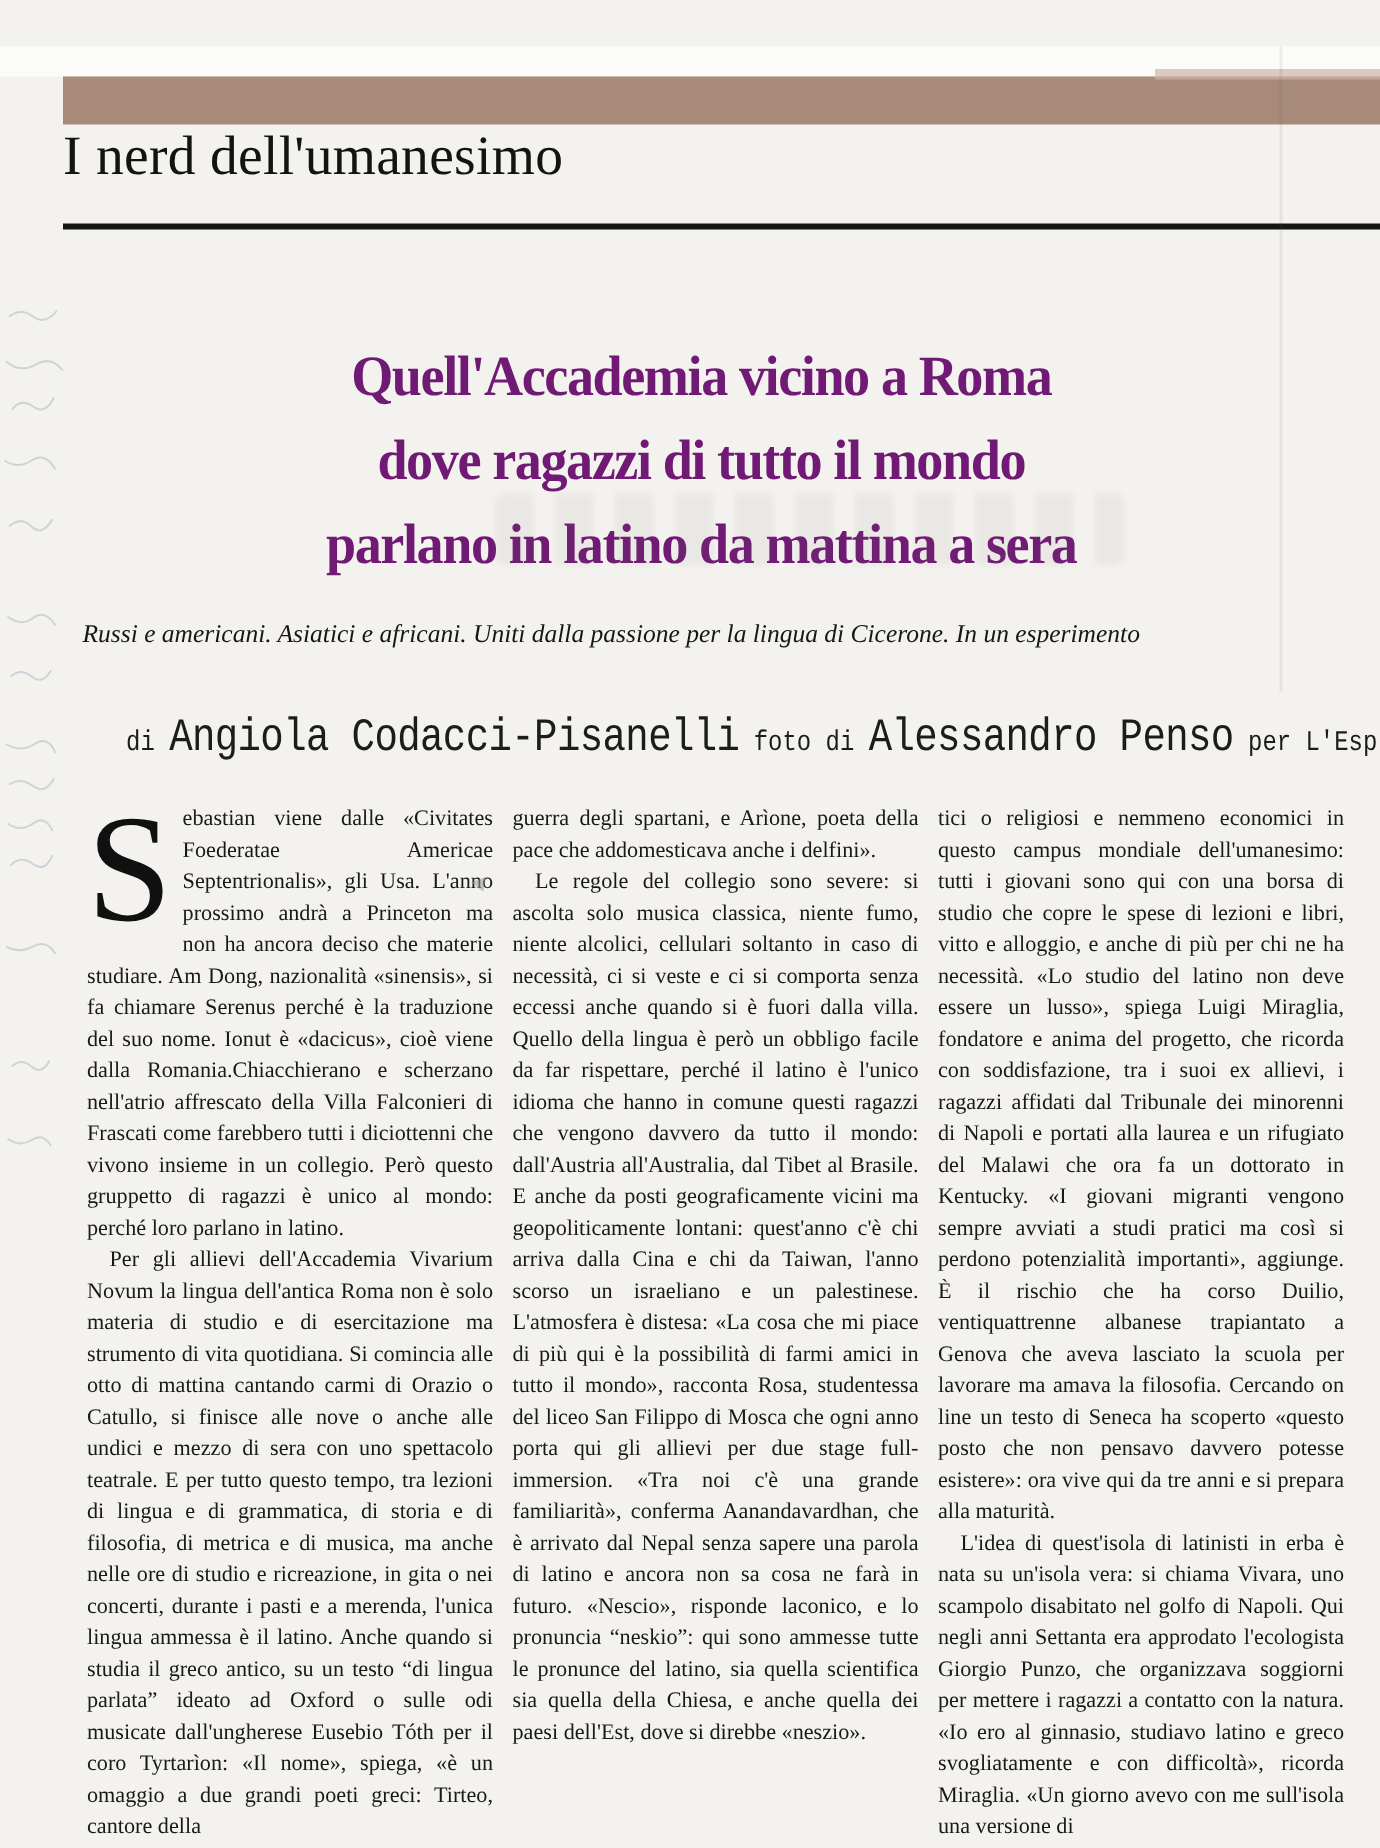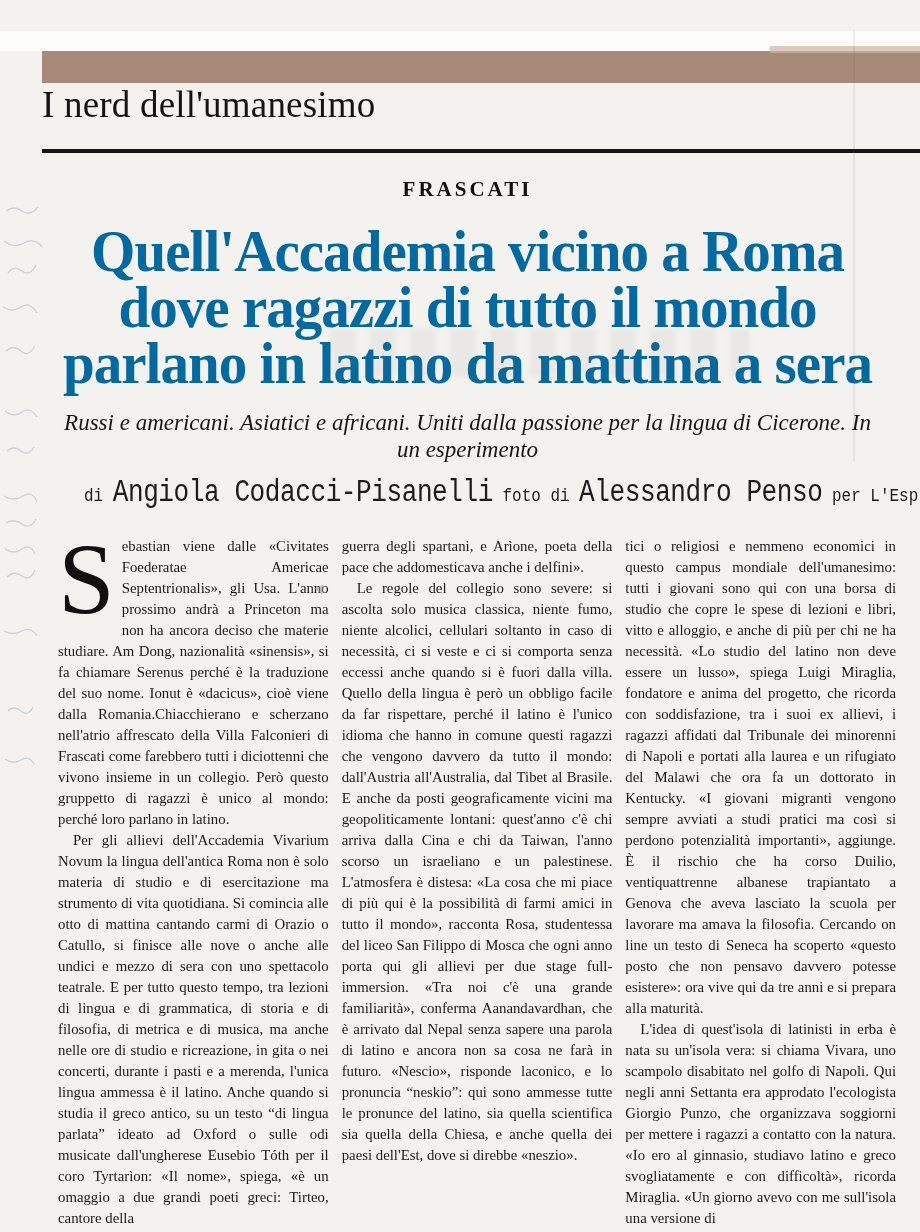--- a/index.html
+++ b/index.html
@@ -20,27 +20,27 @@
     font-family:"Liberation Serif", serif;
   }
   .rule{position:absolute;left:42px;right:0;top:118px;height:4px;background:#151515;}
   .section-label{
     position:absolute;left:42px;right:27px;top:146px;text-align:center;
     font-weight:bold;font-size:21px;letter-spacing:3px;color:#111;
     font-family:"Liberation Serif", serif;
   }
   .headline{
     position:absolute;left:20px;right:5px;top:192px;margin:0;text-align:center;
-    font-weight:bold;color:#0369a1;font-size:60px;line-height:56px;letter-spacing:-1px;
+    font-weight:bold;color:#701a75;font-size:38px;line-height:56px;letter-spacing:-1px;
     font-family:"Liberation Serif", serif;
   }
   .headline .hline{display:block;transform:scaleX(.95);transform-origin:50% 50%;}
   .standfirst{
-    position:absolute;left:55px;right:40px;top:378px;text-align:center;
-    font-style:italic;font-size:23px;line-height:27px;color:#161616;
+    position:absolute;left:55px;right:40px;top:378px;
+    font-style:italic;font-size:17px;line-height:27px;color:#161616;
   }
   .byline{
     position:absolute;left:0;right:20px;top:444px;text-align:center;white-space:nowrap;
     font-family:Liberation Mono, monospace;color:#1c1c1c;
   }
   .byline-inner{display:inline-block;transform:scaleX(.84);transform-origin:50% 50%;}
   .byline .small{font-size:19px;}
   .byline .name{font-size:31px;letter-spacing:-.5px;}
   .body-cols{
     position:absolute;left:58px;top:505px;width:838px;height:690px;
@@ -77,21 +77,20 @@
 
 <div class="page">
 
   <div class="top-white"></div>
   <div class="topbar"></div>
   <div class="topbar-light"></div>
 
   <div class="kicker">I nerd dell'umanesimo</div>
   <div class="rule"></div>
 
-  <div class="section-label">FRASCATI</div>
 
   <h1 class="headline">
     <span class="hline">Quell'Accademia vicino a Roma</span>
     <span class="hline">dove ragazzi di tutto il mondo</span>
     <span class="hline">parlano in latino da mattina a sera</span>
   </h1>
 
   <div class="standfirst">
     <div>Russi e americani. Asiatici e africani. Uniti dalla passione per la lingua di Cicerone. In un esperimento</div>
   </div>

